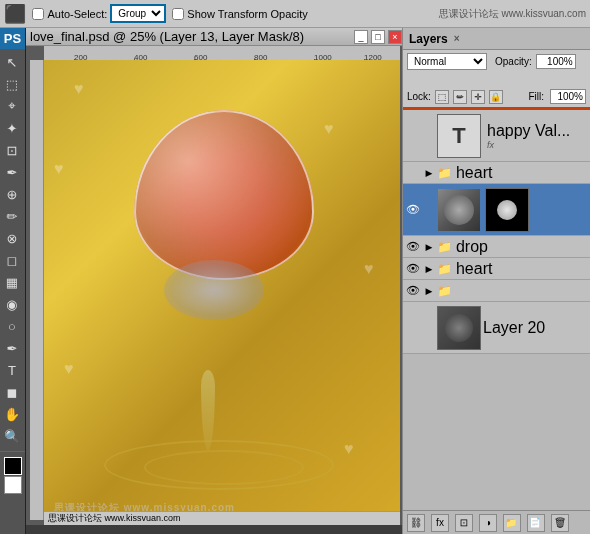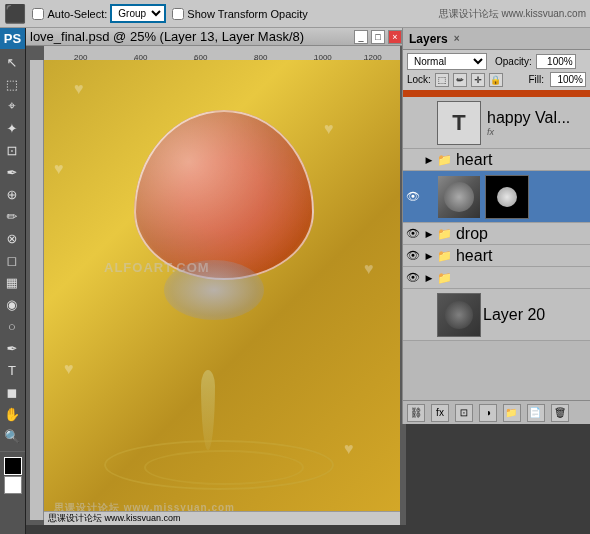--- a/index.html
+++ b/index.html
@@ -162,21 +162,21 @@
       display: flex;
       align-items: center;
       padding: 0 4px;
       font-size: 9px;
     }
     
     #layers-panel {
       position: absolute;
       right: 0; top: 28px;
       width: 188px;
-      height: 396px;
+      height: 506px;
       background: #c0c0c0;
       border-left: 1px solid #888;
       display: flex;
       flex-direction: column;
     }
     #layers-header {
       background: #b8b8b8;
       height: 22px;
       display: flex;
       align-items: center;
@@ -194,22 +194,22 @@
       font-size: 10px;
       color: #555;
       cursor: pointer;
       margin-left: 2px;
     }
     #layers-controls {
       background: #c8c8c8;
       padding: 3px 4px;
       display: flex;
       flex-direction: column;
-      gap: 2px;
-      border-bottom: 7px solid #c2410c;
+      gap: 19px;
+      border-bottom: 3px solid #c2410c;
     }
     #blend-row {
       display: flex;
       align-items: center;
       gap: 4px;
     }
     .blend-select {
       background: #fff;
       border: 1px solid #888;
       padding: 1px 2px;
@@ -432,21 +432,20 @@
 
     <div style="position:absolute;top:310px;left:157px;width:14px;height:80px;
       background:linear-gradient(to bottom,rgba(200,180,90,0.9),rgba(200,180,90,0.2));
       border-radius:50% 50% 50% 50%/20% 20% 80% 80%;"></div>
 
     <div style="position:absolute;top:380px;left:60px;width:230px;height:50px;
       border:2px solid rgba(200,170,60,0.5);border-radius:50%;"></div>
     <div style="position:absolute;top:390px;left:100px;width:160px;height:35px;
       border:2px solid rgba(200,170,60,0.4);border-radius:50%;"></div>
 
-    <div class="watermark" style="top:200px;left:60px;font-size:13px;">ALFOART.COM</div>
     <div class="watermark" style="bottom:5px;left:10px;font-size:10px;">思课设计论坛 www.missyuan.com</div>
   </div>
 
   <div id="status-bar">
     <span>思课设计论坛 www.kissvuan.com</span>
   </div>
 </div>
 
 <div id="layers-panel">
 

